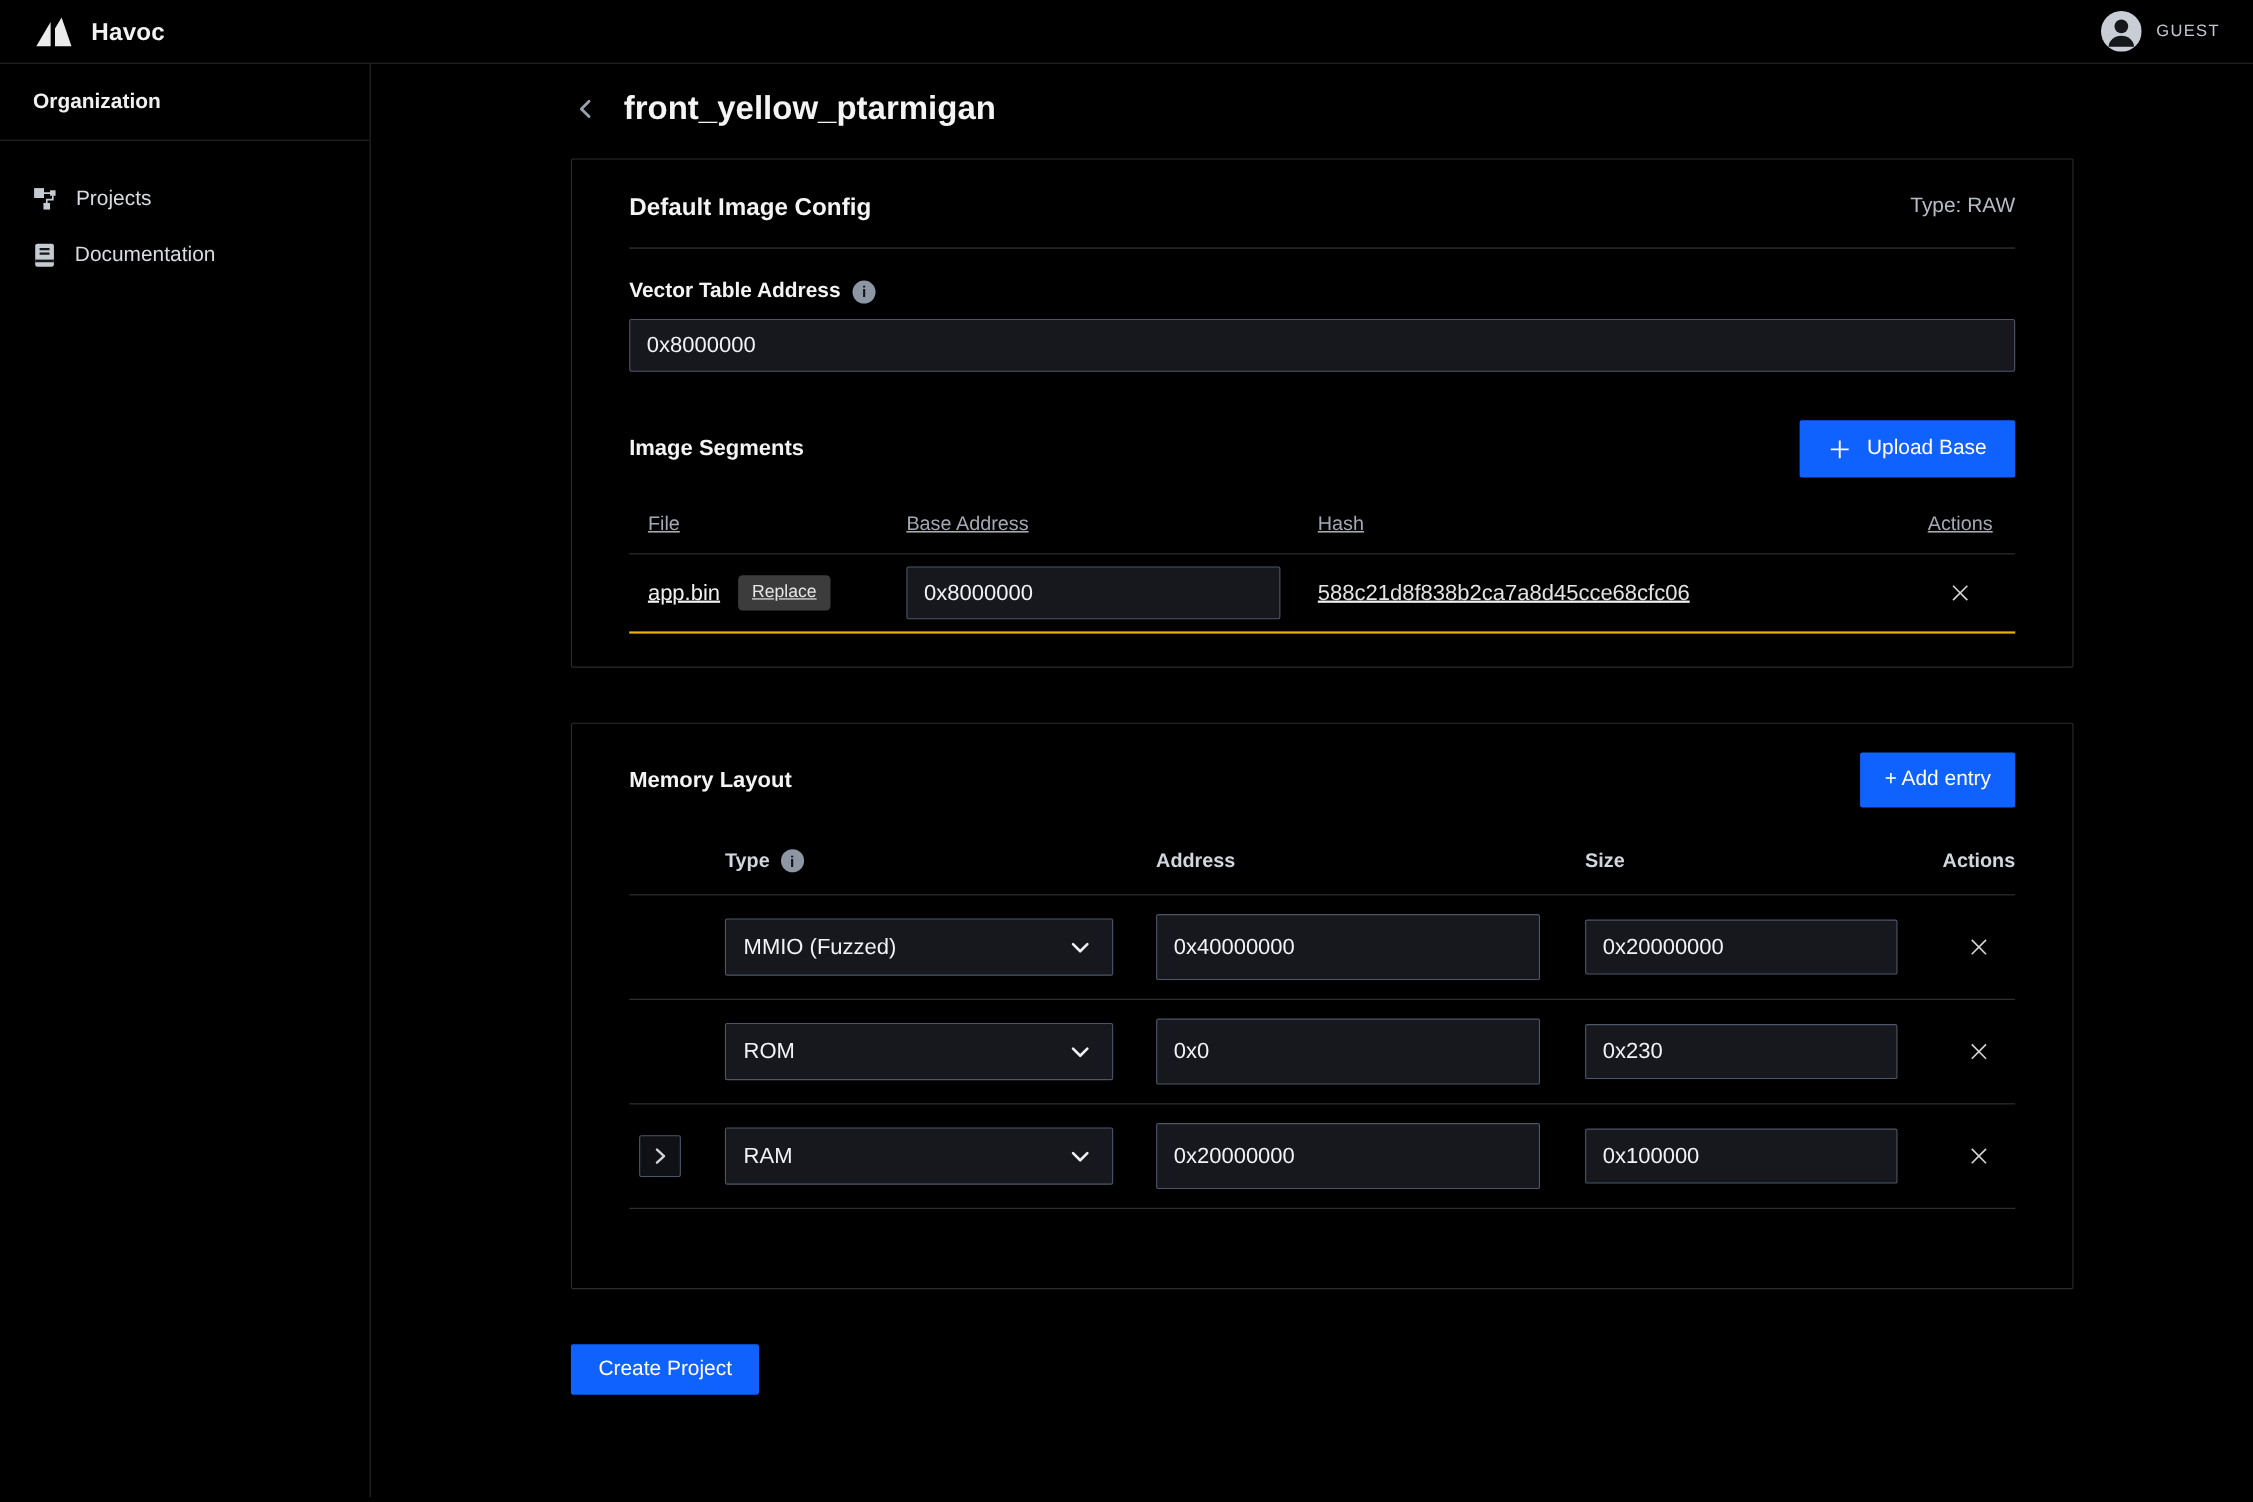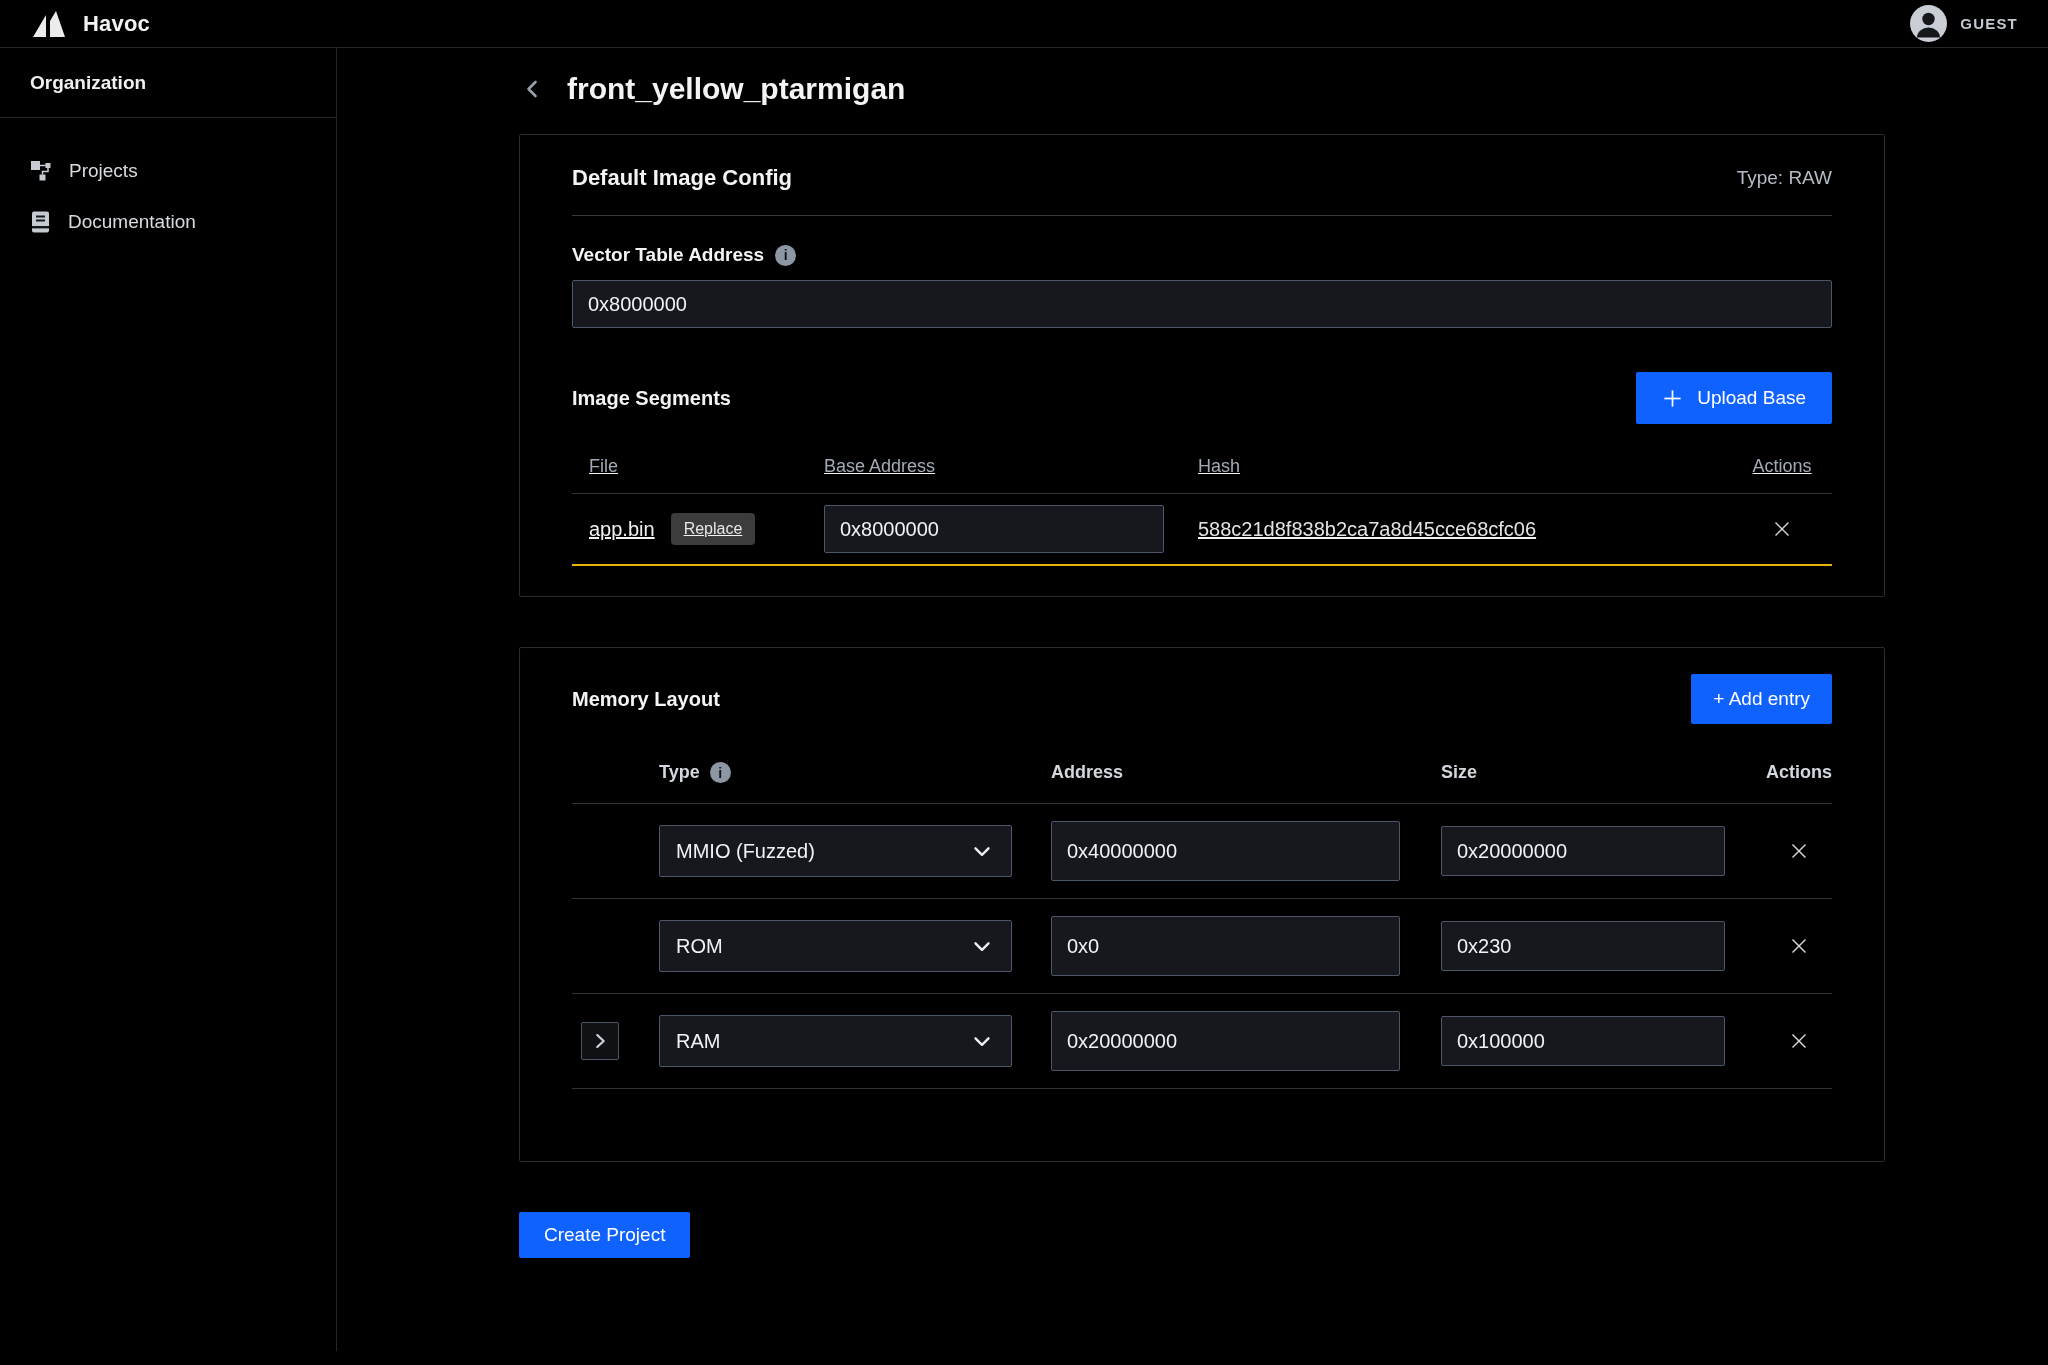--- a/index.html
+++ b/index.html
@@ -6,31 +6,31 @@
   html, body { width: 2048px; height: 1365px; }
   body {
     background: #000000;
     color: #f4f4f4;
     font-family: "Liberation Sans", sans-serif;
     overflow: hidden;
   }
 
   
   .topbar {
-    height: 48px;
+    height: 58px;
     display: flex;
     align-items: center;
     padding: 4px 30px;
     border-bottom: 1px solid #262626;
     background: #000;
   }
   .brand { display: flex; align-items: center; gap: 13px; cursor: pointer; }
   .brand-name { font-size: 22px; font-weight: 700; letter-spacing: .2px; color: #f2f2f2; }
   .user-menu { margin-left: auto; display: flex; align-items: center; gap: 13px; cursor: pointer; }
-  .user-name { font-size: 15px; color: #c2c8d0; letter-spacing: 1.2px; font-weight: 700; }
+  .user-name { font-size: 15px; color: #c2c8d0; letter-spacing: 1.2px; font-weight: 400; }
 
   
   .shell { display: flex; height: 1303px; }
   .sidebar {
     width: 337px;
     flex-shrink: 0;
     border-right: 1px solid #262626;
   }
   .sidebar-section {
     height: 70px;

